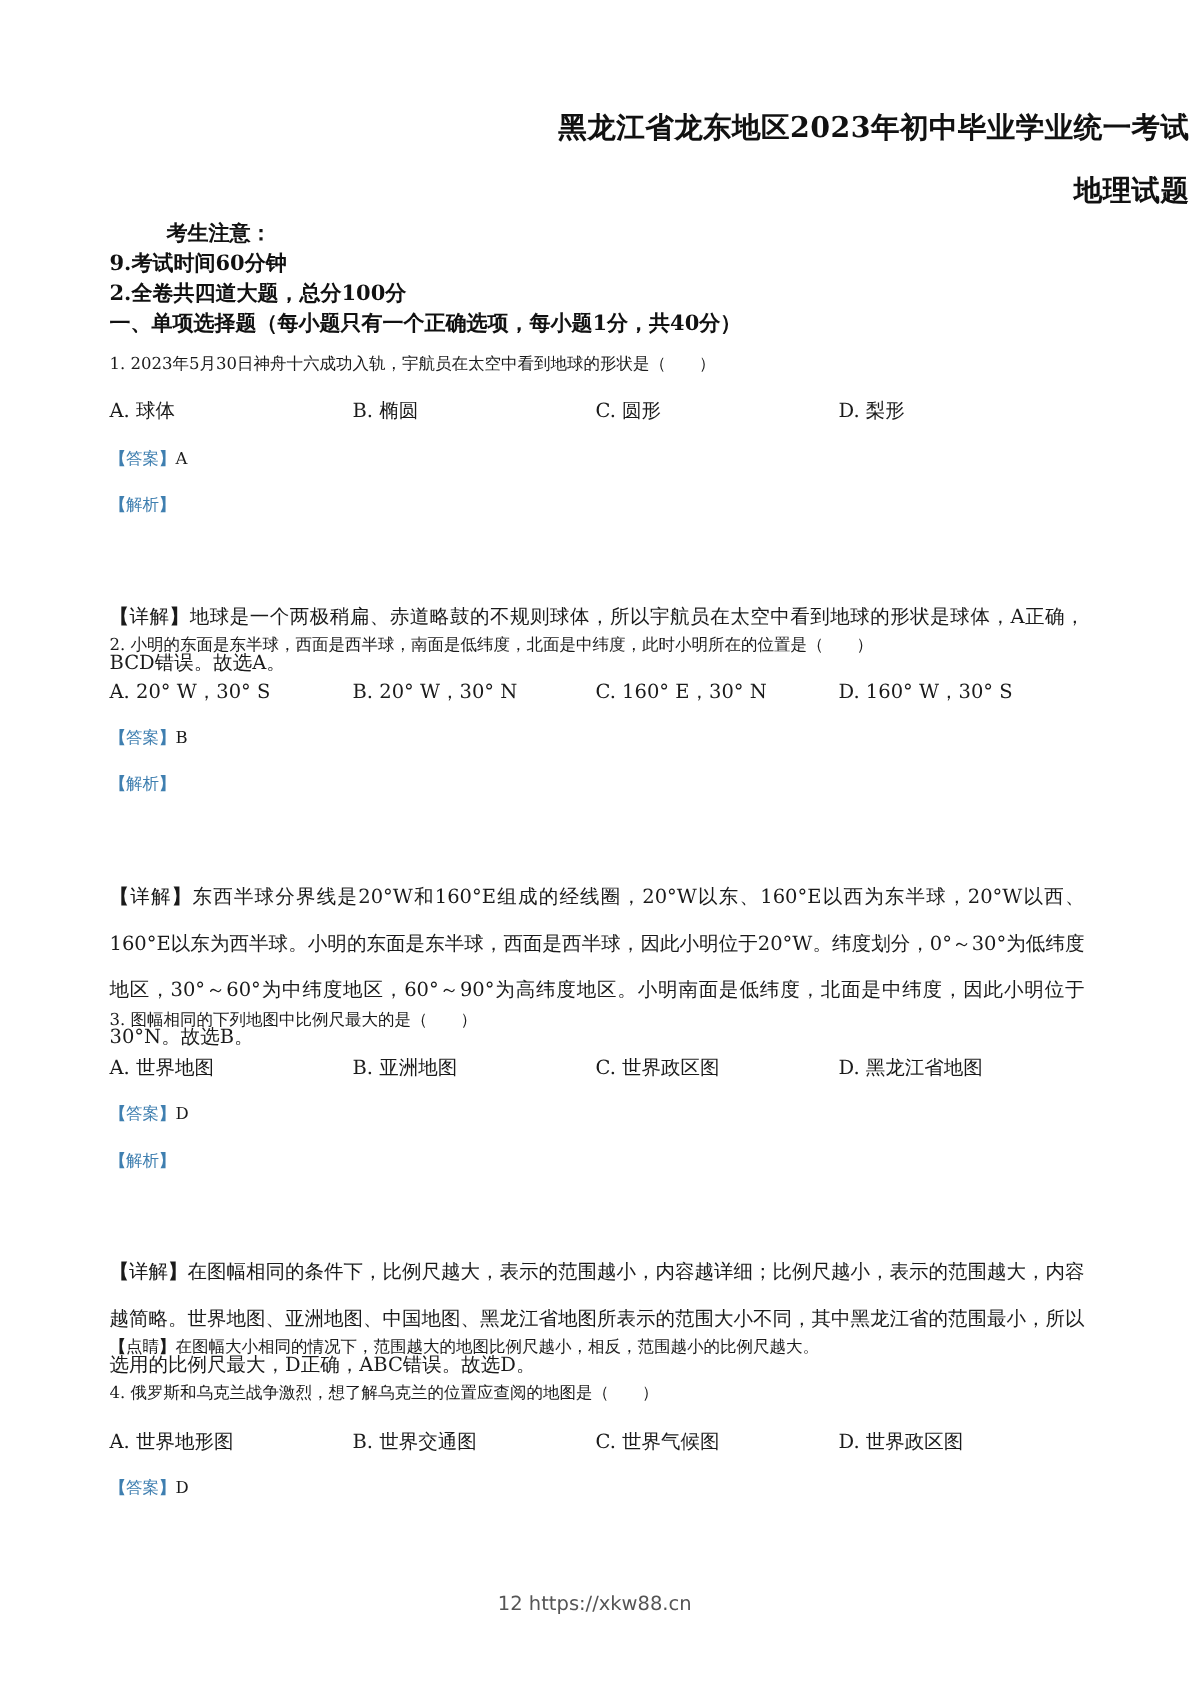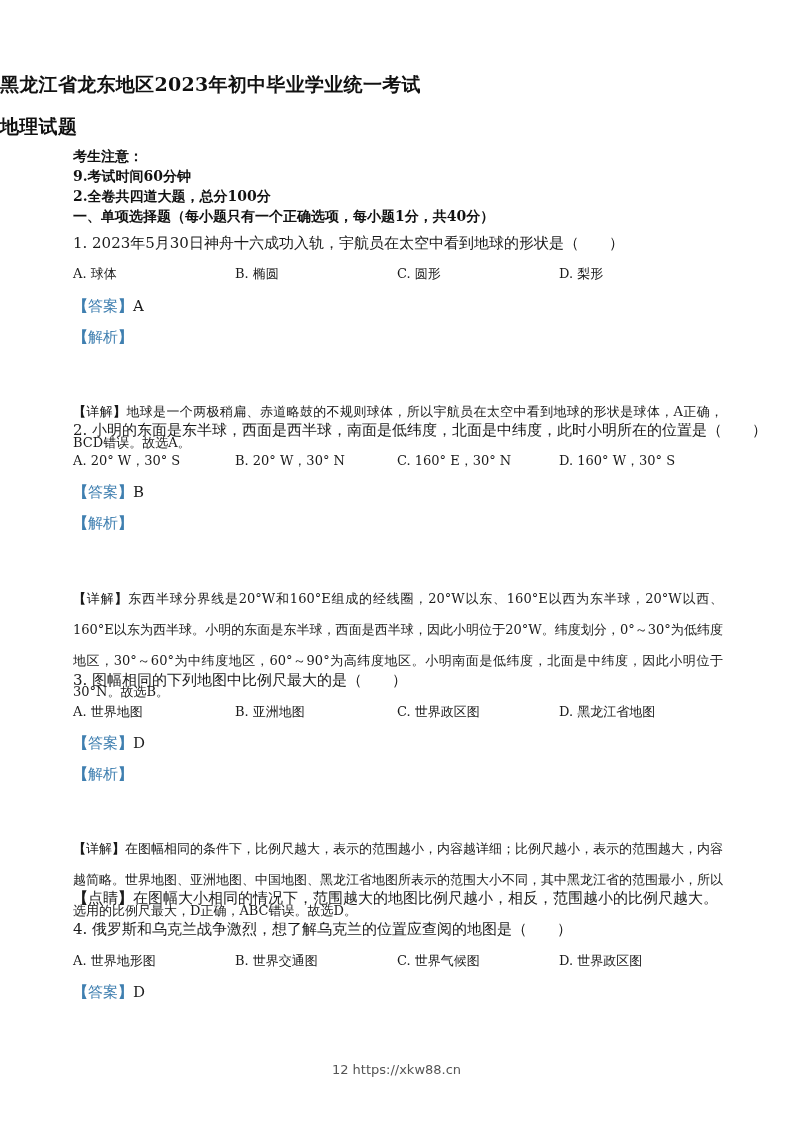--- a/index.html
+++ b/index.html
@@ -16,40 +16,40 @@
       color: #111111;
     }
     .page {
       position: absolute;
       left: 0; top: 0;
       width: 793px; height: 1122px;
     }
     .title {
       position: absolute;
       left: 0; width: 793px;
-      text-align: left;
+      text-align: right;
       font-weight: bold;
       font-size: 19px;
       letter-spacing: 0.3px;
       color: #111;
     }
     .title.main { top: 72px; }
     .title.sub { top: 114px; }
     .notice {
       position: absolute;
       left: 73px;
       font-size: 14px;
       font-weight: bold;
       line-height: 20px;
       color: #111;
     }
     .line {
       position: absolute;
       left: 73px;
-      font-size: 15px;
+      font-size: 11px;
       color: #1a1a1a;
       white-space: nowrap;
       line-height: 18px;
     }
     .para {
       position: absolute;
       left: 73px;
       width: 650px;
       font-size: 13px;
       line-height: 31px;
@@ -96,21 +96,21 @@
     }
   </style>
 </head>
 <body>
 
 <div class="page">
 
   <div class="title main">黑龙江省龙东地区2023年初中毕业学业统一考试</div>
   <div class="title sub">地理试题</div>
 
-  <div class="notice" style="top:146px;">考生注意：</div>
+  <div class="notice" style="top:146px;margin-left:38px;">考生注意：</div>
   <div class="notice" style="top:166px;">9.考试时间60分钟</div>
   <div class="notice" style="top:186px;">2.全卷共四道大题，总分100分</div>
   <div class="notice" style="top:206px;">一、单项选择题（每小题只有一个正确选项，每小题1分，共40分）</div>
 
   <div class="line" style="top:234px;">1. 2023年5月30日神舟十六成功入轨，宇航员在太空中看到地球的形状是（　　）</div>
   <div class="options" style="top:265px;">
     <span class="opt a">A. 球体</span>
     <span class="opt b">B. 椭圆</span>
     <span class="opt c">C. 圆形</span>
     <span class="opt d">D. 梨形</span>

